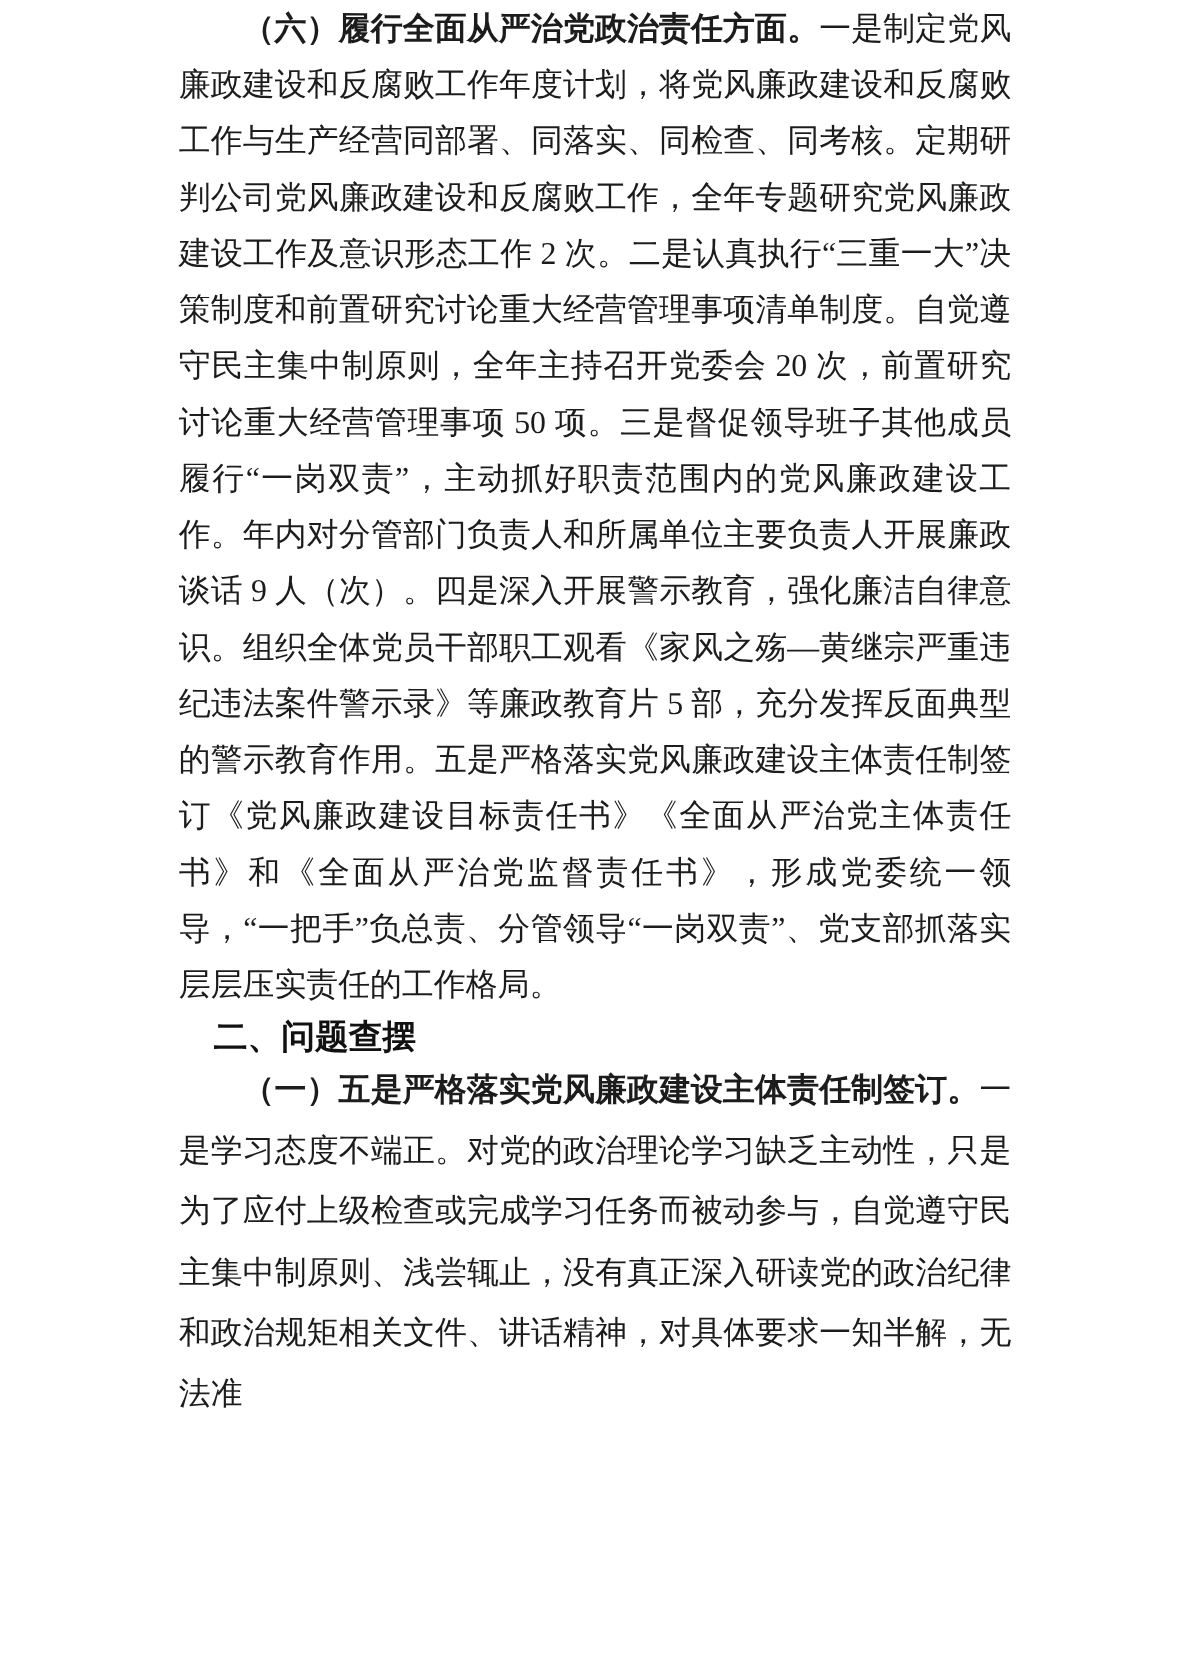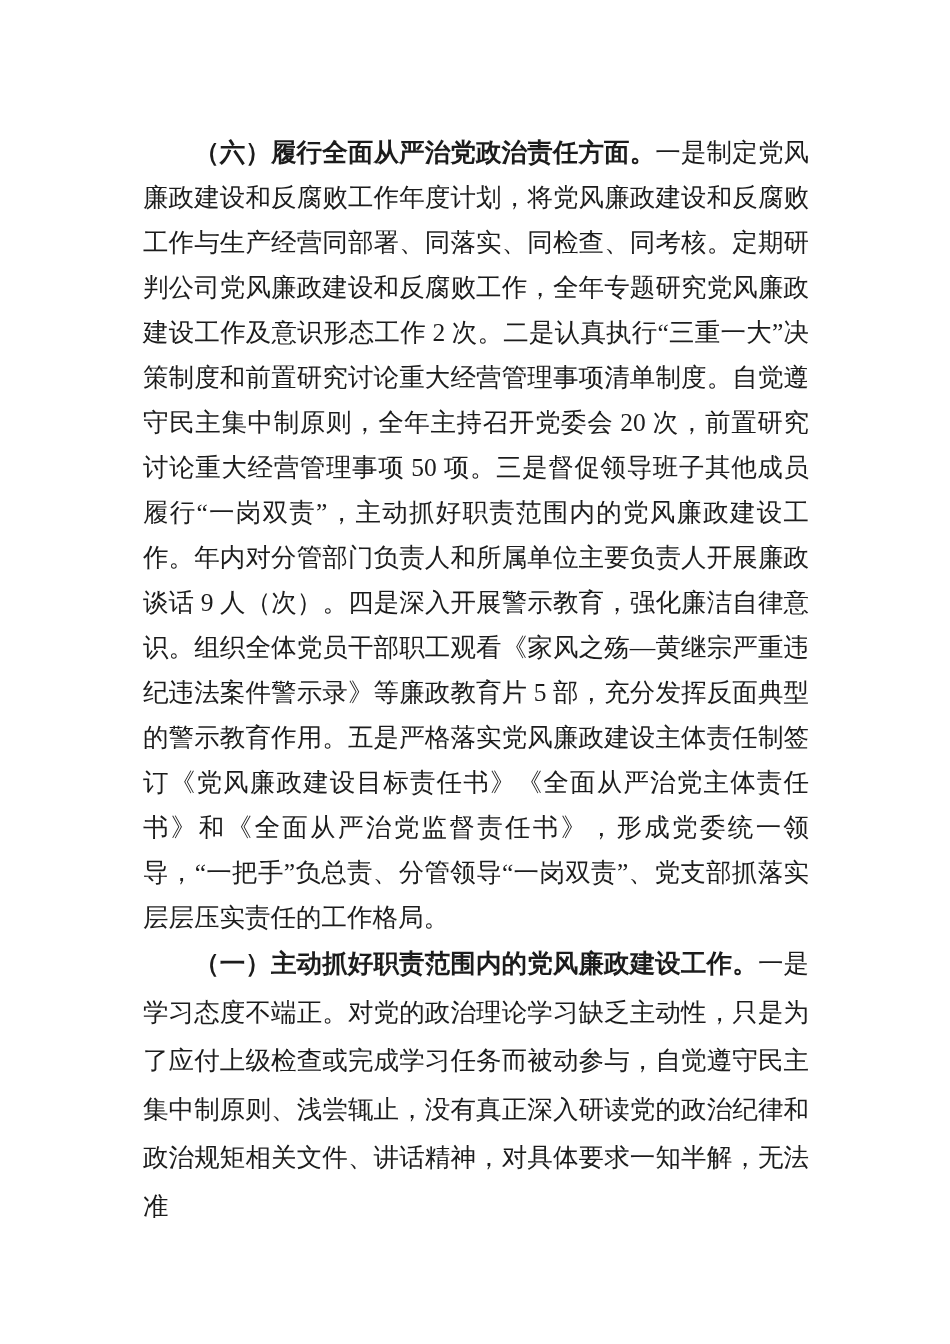--- a/index.html
+++ b/index.html
@@ -12,27 +12,25 @@
     width: 950px;
     height: 1344px;
     background: #ffffff;
     overflow: hidden;
   }
   .content {
     position: absolute;
     left: 143px;
     top: 0;
     width: 666px;
-    padding-top: 118px;
     text-align: justify;
     color: #1c1c1c;
     font-family: "Liberation Serif", "DejaVu Serif", serif;
     font-size: 25.5px;
     font-weight: 400;
-    margin-top: 12px;
   }
   .para {
     margin: 0;
     text-indent: 2em;
     line-height: 45px;
   }
   .para-2 {
     line-height: 48.5px;
   }
   .lead {
@@ -50,17 +48,18 @@
   }
 </style>
 </head>
 <body>
 
 <div class="page">
   <div class="content">
 
     <p class="para"><span class="lead">（六）履行全面从严治党政治责任方面。</span><span>一是制定党风廉政建设和反腐败工作年度计划，将党风廉政建设和反腐败工作与生产经营同部署、同落实、同检查、同考核。定期研判公司党风廉政建设和反腐败工作，全年专题研究党风廉政建设工作及意识形态工作 2 次。二是认真执行“三重一大”决策制度和前置研究讨论重大经营管理事项清单制度。自觉遵守民主集中制原则，全年主持召开党委会 20 次，前置研究讨论重大经营管理事项 50 项。三是督促领导班子其他成员履行“一岗双责”，主动抓好职责范围内的党风廉政建设工作。年内对分管部门负责人和所属单位主要负责人开展廉政谈话 9 人（次）。四是深入开展警示教育，强化廉洁自律意识。组织全体党员干部职工观看《家风之殇—黄继宗严重违纪违法案件警示录》等廉政教育片 5 部，充分发挥反面典型的警示教育作用。五是严格落实党风廉政建设主体责任制签订《党风廉政建设目标责任书》《全面从严治党主体责任书》和《全面从严治党监督责任书》，形成党委统一领导，“一把手”负总责、分管领导“一岗双责”、党支部抓落实层层压实责任的工作格局。</span></p>
 
+    <h2 class="section-heading">二、问题查摆</h2>
 
-    <p class="para para-2"><span class="lead">（一）主动抓好职责范围内的党风廉政建设工作。</span><span>一是学习态度不端正。对党的政治理论学习缺乏主动性，只是为了应付上级检查或完成学习任务而被动参与，自觉遵守民主集中制原则、浅尝辄止，没有真正深入研读党的政治纪律和政治规矩相关文件、讲话精神，对具体要求一知半解，无法准</span></p>
+    <p class="para para-2"><span class="lead">（一）五是严格落实党风廉政建设主体责任制签订。</span><span>一是学习态度不端正。对党的政治理论学习缺乏主动性，只是为了应付上级检查或完成学习任务而被动参与，自觉遵守民主集中制原则、浅尝辄止，没有真正深入研读党的政治纪律和政治规矩相关文件、讲话精神，对具体要求一知半解，无法准</span></p>
 
   </div>
 </div>
 
 </body></html>

